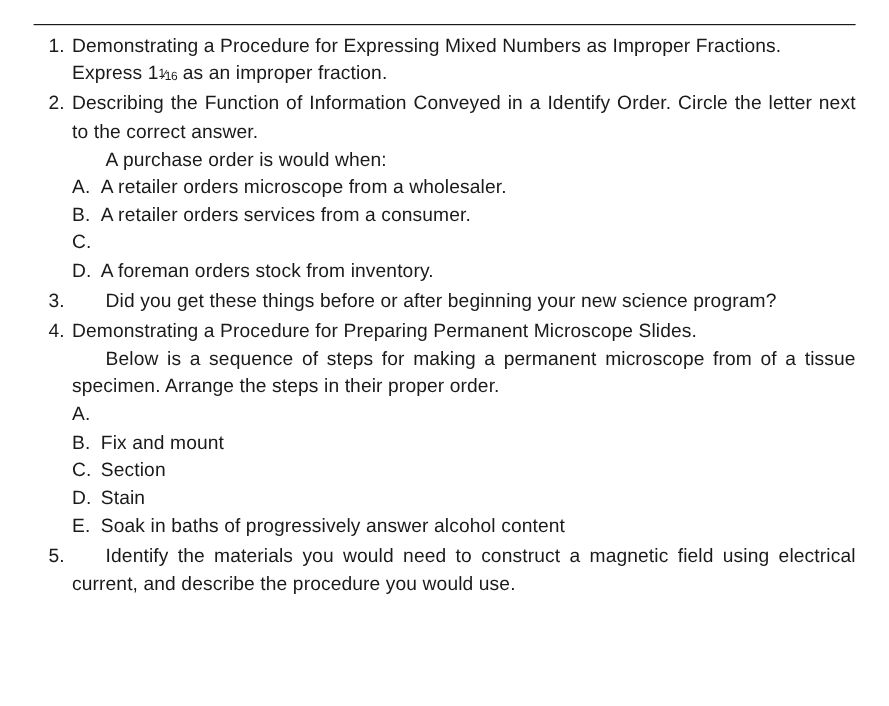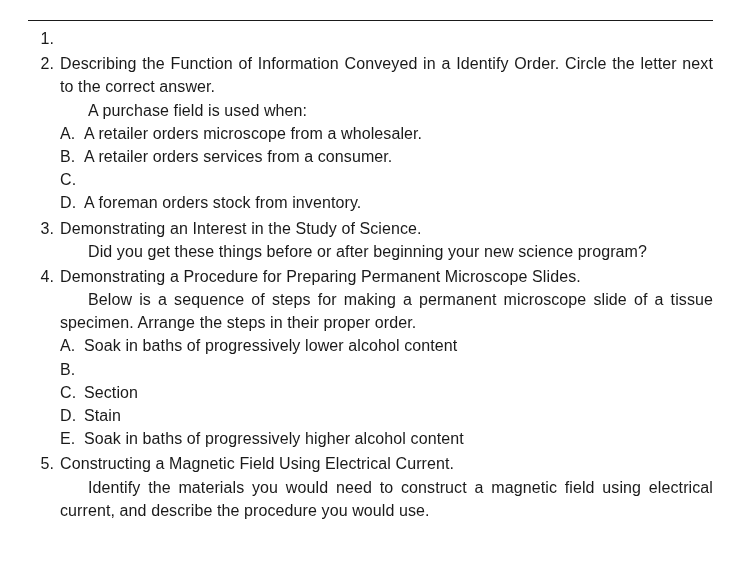--- a/index.html
+++ b/index.html
@@ -78,28 +78,32 @@
 </head>
 <body>
 
 <div class="page">
   <hr class="rule">
   <ol class="main">
 
     <li>
       <div class="num">1.</div>
       <div class="body">
+        <p class="para">Demonstrating a Procedure for Expressing Mixed Numbers as Improper Fractions.</p>
+        <p class="para">
+          <span>Express </span><span class="frac-main"><span>1</span><span class="frac-num">1</span><span class="frac-slash">⁄</span><span class="frac-den">16</span></span><span> as an improper fraction.</span>
+        </p>
       </div>
     </li>
 
     <li>
       <div class="num">2.</div>
       <div class="body">
         <p class="para">Describing the Function of Information Conveyed in a Identify Order. Circle the letter next to the correct answer.</p>
-        <p class="para para-indent">A purchase field is used when:</p>
+        <p class="para para-indent">A purchase order is would when:</p>
         <ol class="choices">
           <li>
               <span class="clabel">A.</span>
               <span>A retailer orders microscope from a wholesaler.</span>
             </li>
           <li>
               <span class="clabel">B.</span>
               <span>A retailer orders services from a consumer.</span>
             </li>
           <li>
@@ -109,57 +113,55 @@
               <span class="clabel">D.</span>
               <span>A foreman orders stock from inventory.</span>
             </li>
         </ol>
       </div>
     </li>
 
     <li>
       <div class="num">3.</div>
       <div class="body">
-        <p class="para">Demonstrating an Interest in the Study of Science.</p>
         <p class="para para-indent">Did you get these things before or after beginning your new science program?</p>
       </div>
     </li>
 
     <li>
       <div class="num">4.</div>
       <div class="body">
         <p class="para">Demonstrating a Procedure for Preparing Permanent Microscope Slides.</p>
-        <p class="para para-indent">Below is a sequence of steps for making a permanent microscope slide of a tissue specimen. Arrange the steps in their proper order.</p>
+        <p class="para para-indent">Below is a sequence of steps for making a permanent microscope from of a tissue specimen. Arrange the steps in their proper order.</p>
         <ol class="choices">
           <li>
               <span class="clabel">A.</span>
-              <span>Soak in baths of progressively lower alcohol content</span>
             </li>
           <li>
               <span class="clabel">B.</span>
+              <span>Fix and mount</span>
             </li>
           <li>
               <span class="clabel">C.</span>
               <span>Section</span>
             </li>
           <li>
               <span class="clabel">D.</span>
               <span>Stain</span>
             </li>
           <li>
               <span class="clabel">E.</span>
-              <span>Soak in baths of progressively higher alcohol content</span>
+              <span>Soak in baths of progressively answer alcohol content</span>
             </li>
         </ol>
       </div>
     </li>
 
     <li>
       <div class="num">5.</div>
       <div class="body">
-        <p class="para">Constructing a Magnetic Field Using Electrical Current.</p>
         <p class="para para-indent">Identify the materials you would need to construct a magnetic field using electrical current, and describe the procedure you would use.</p>
       </div>
     </li>
 
   </ol>
 
 </div>
 
 </body></html>

